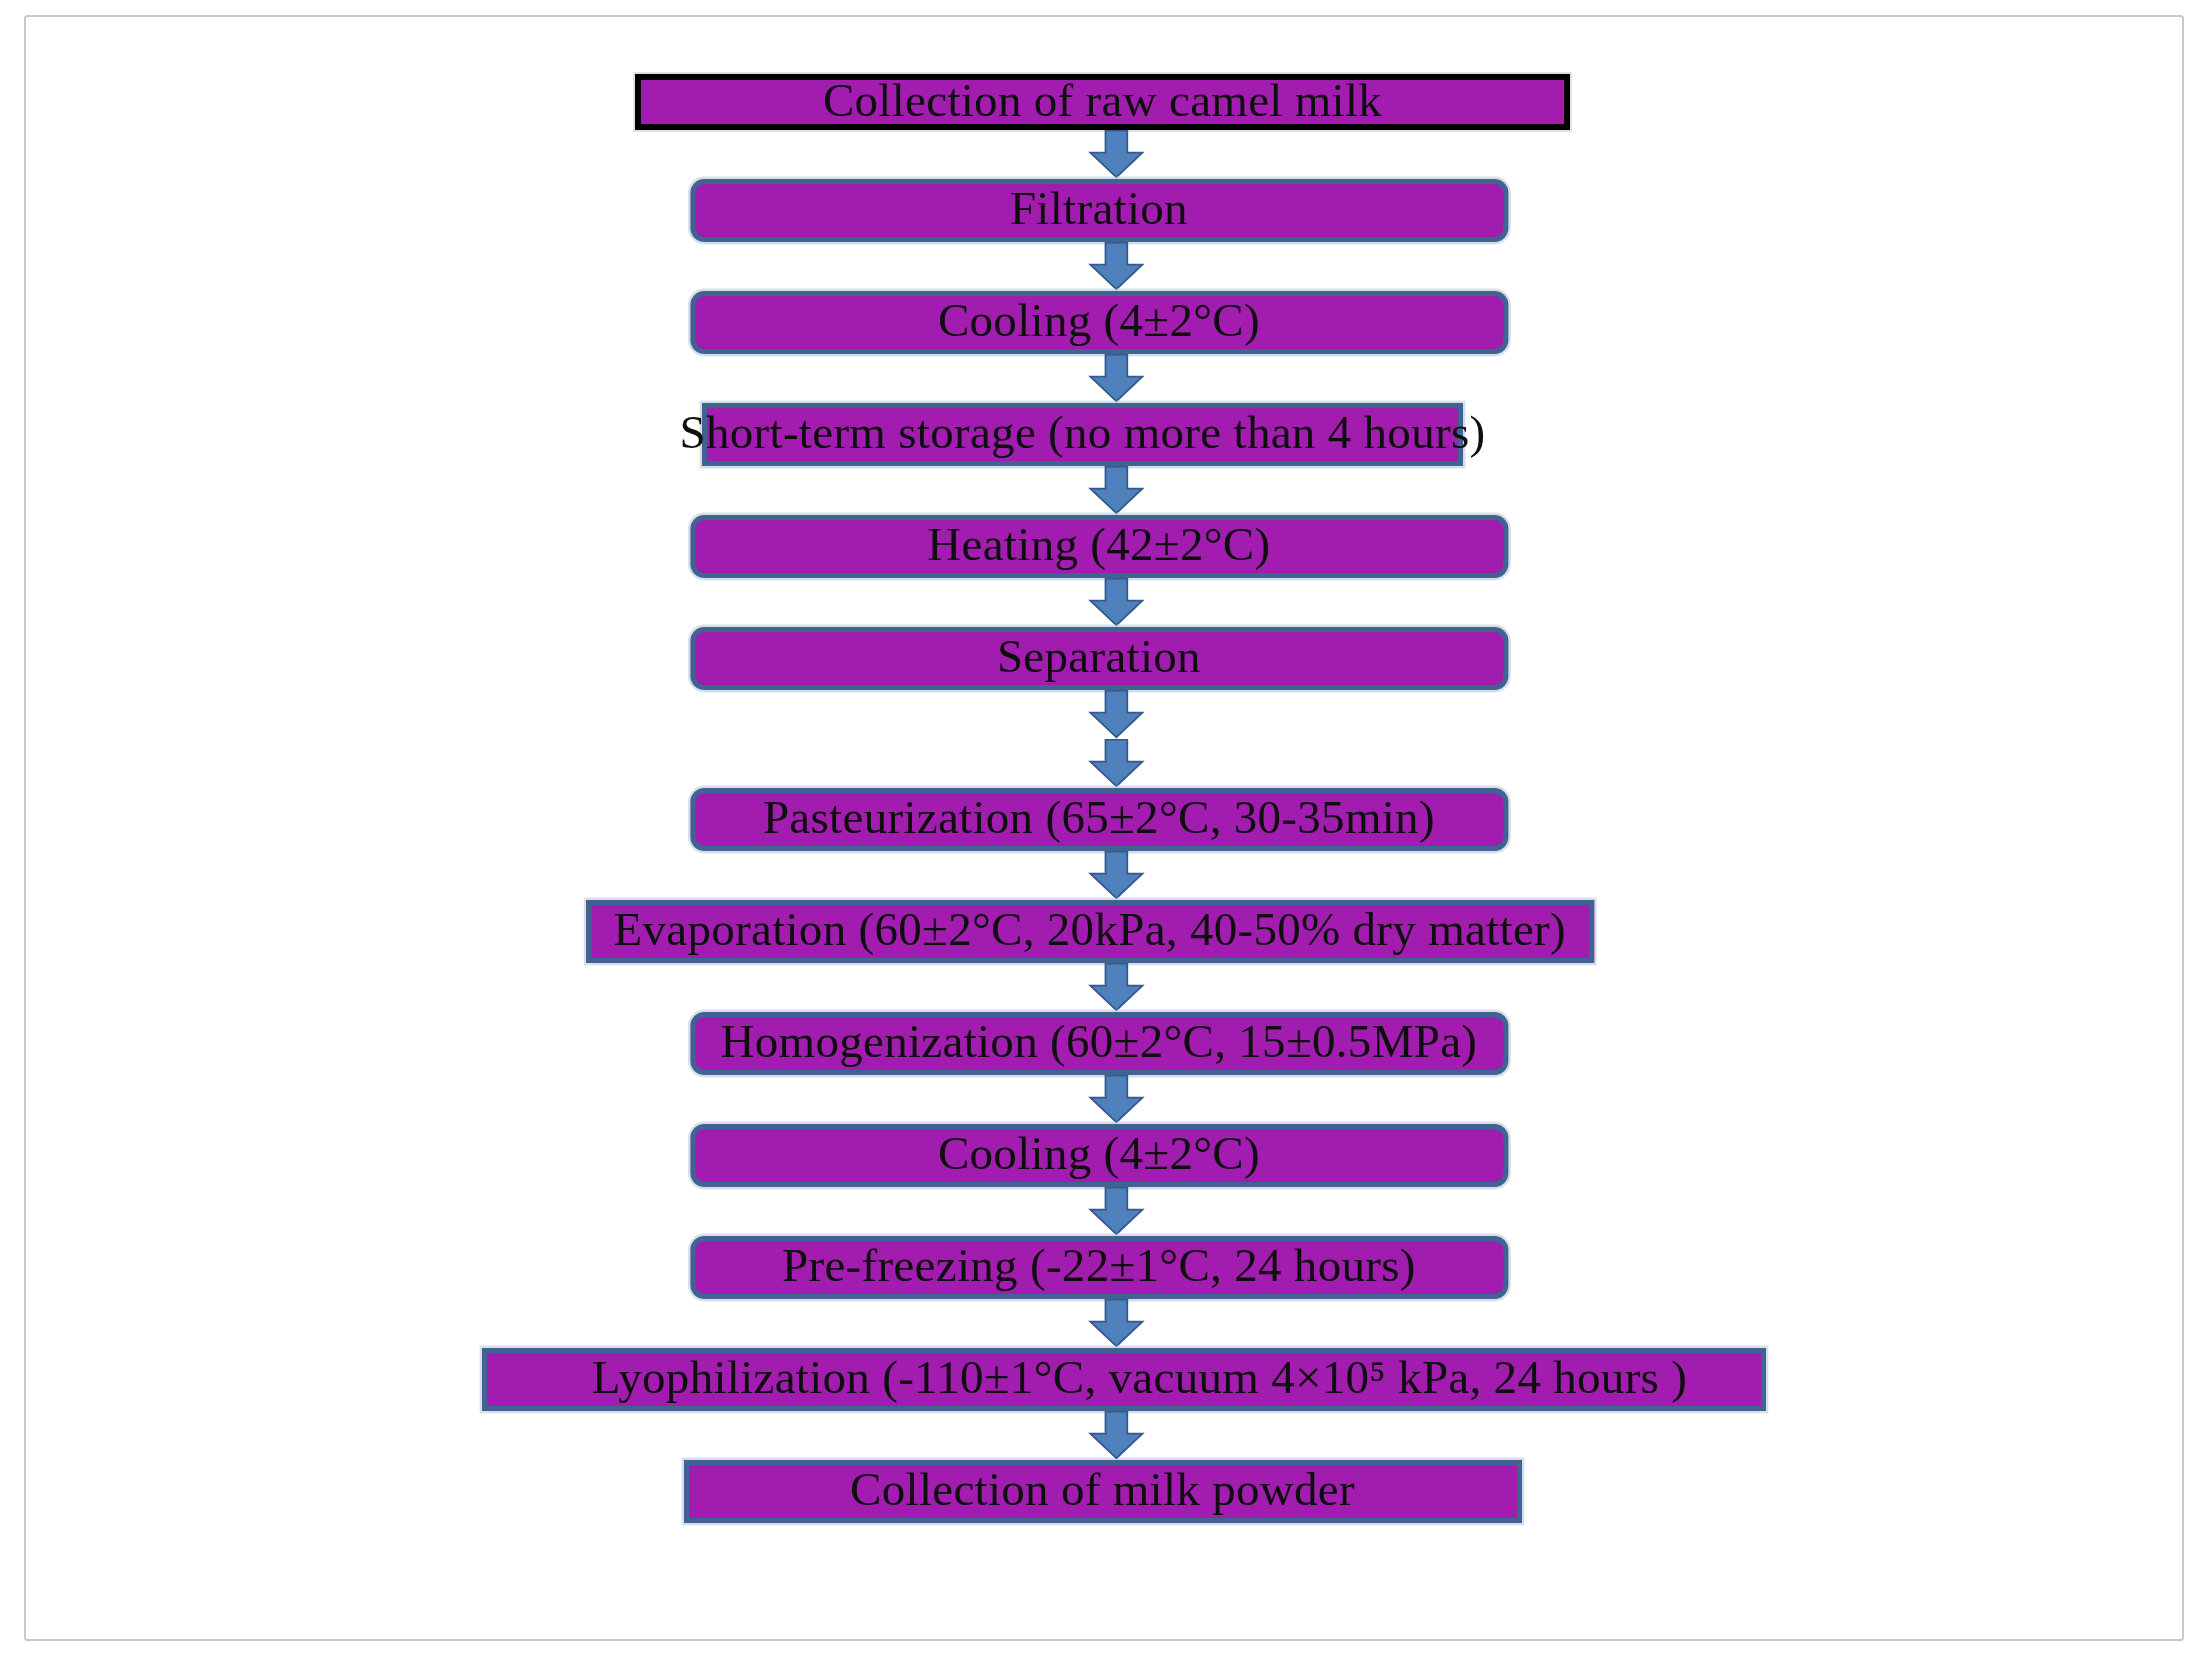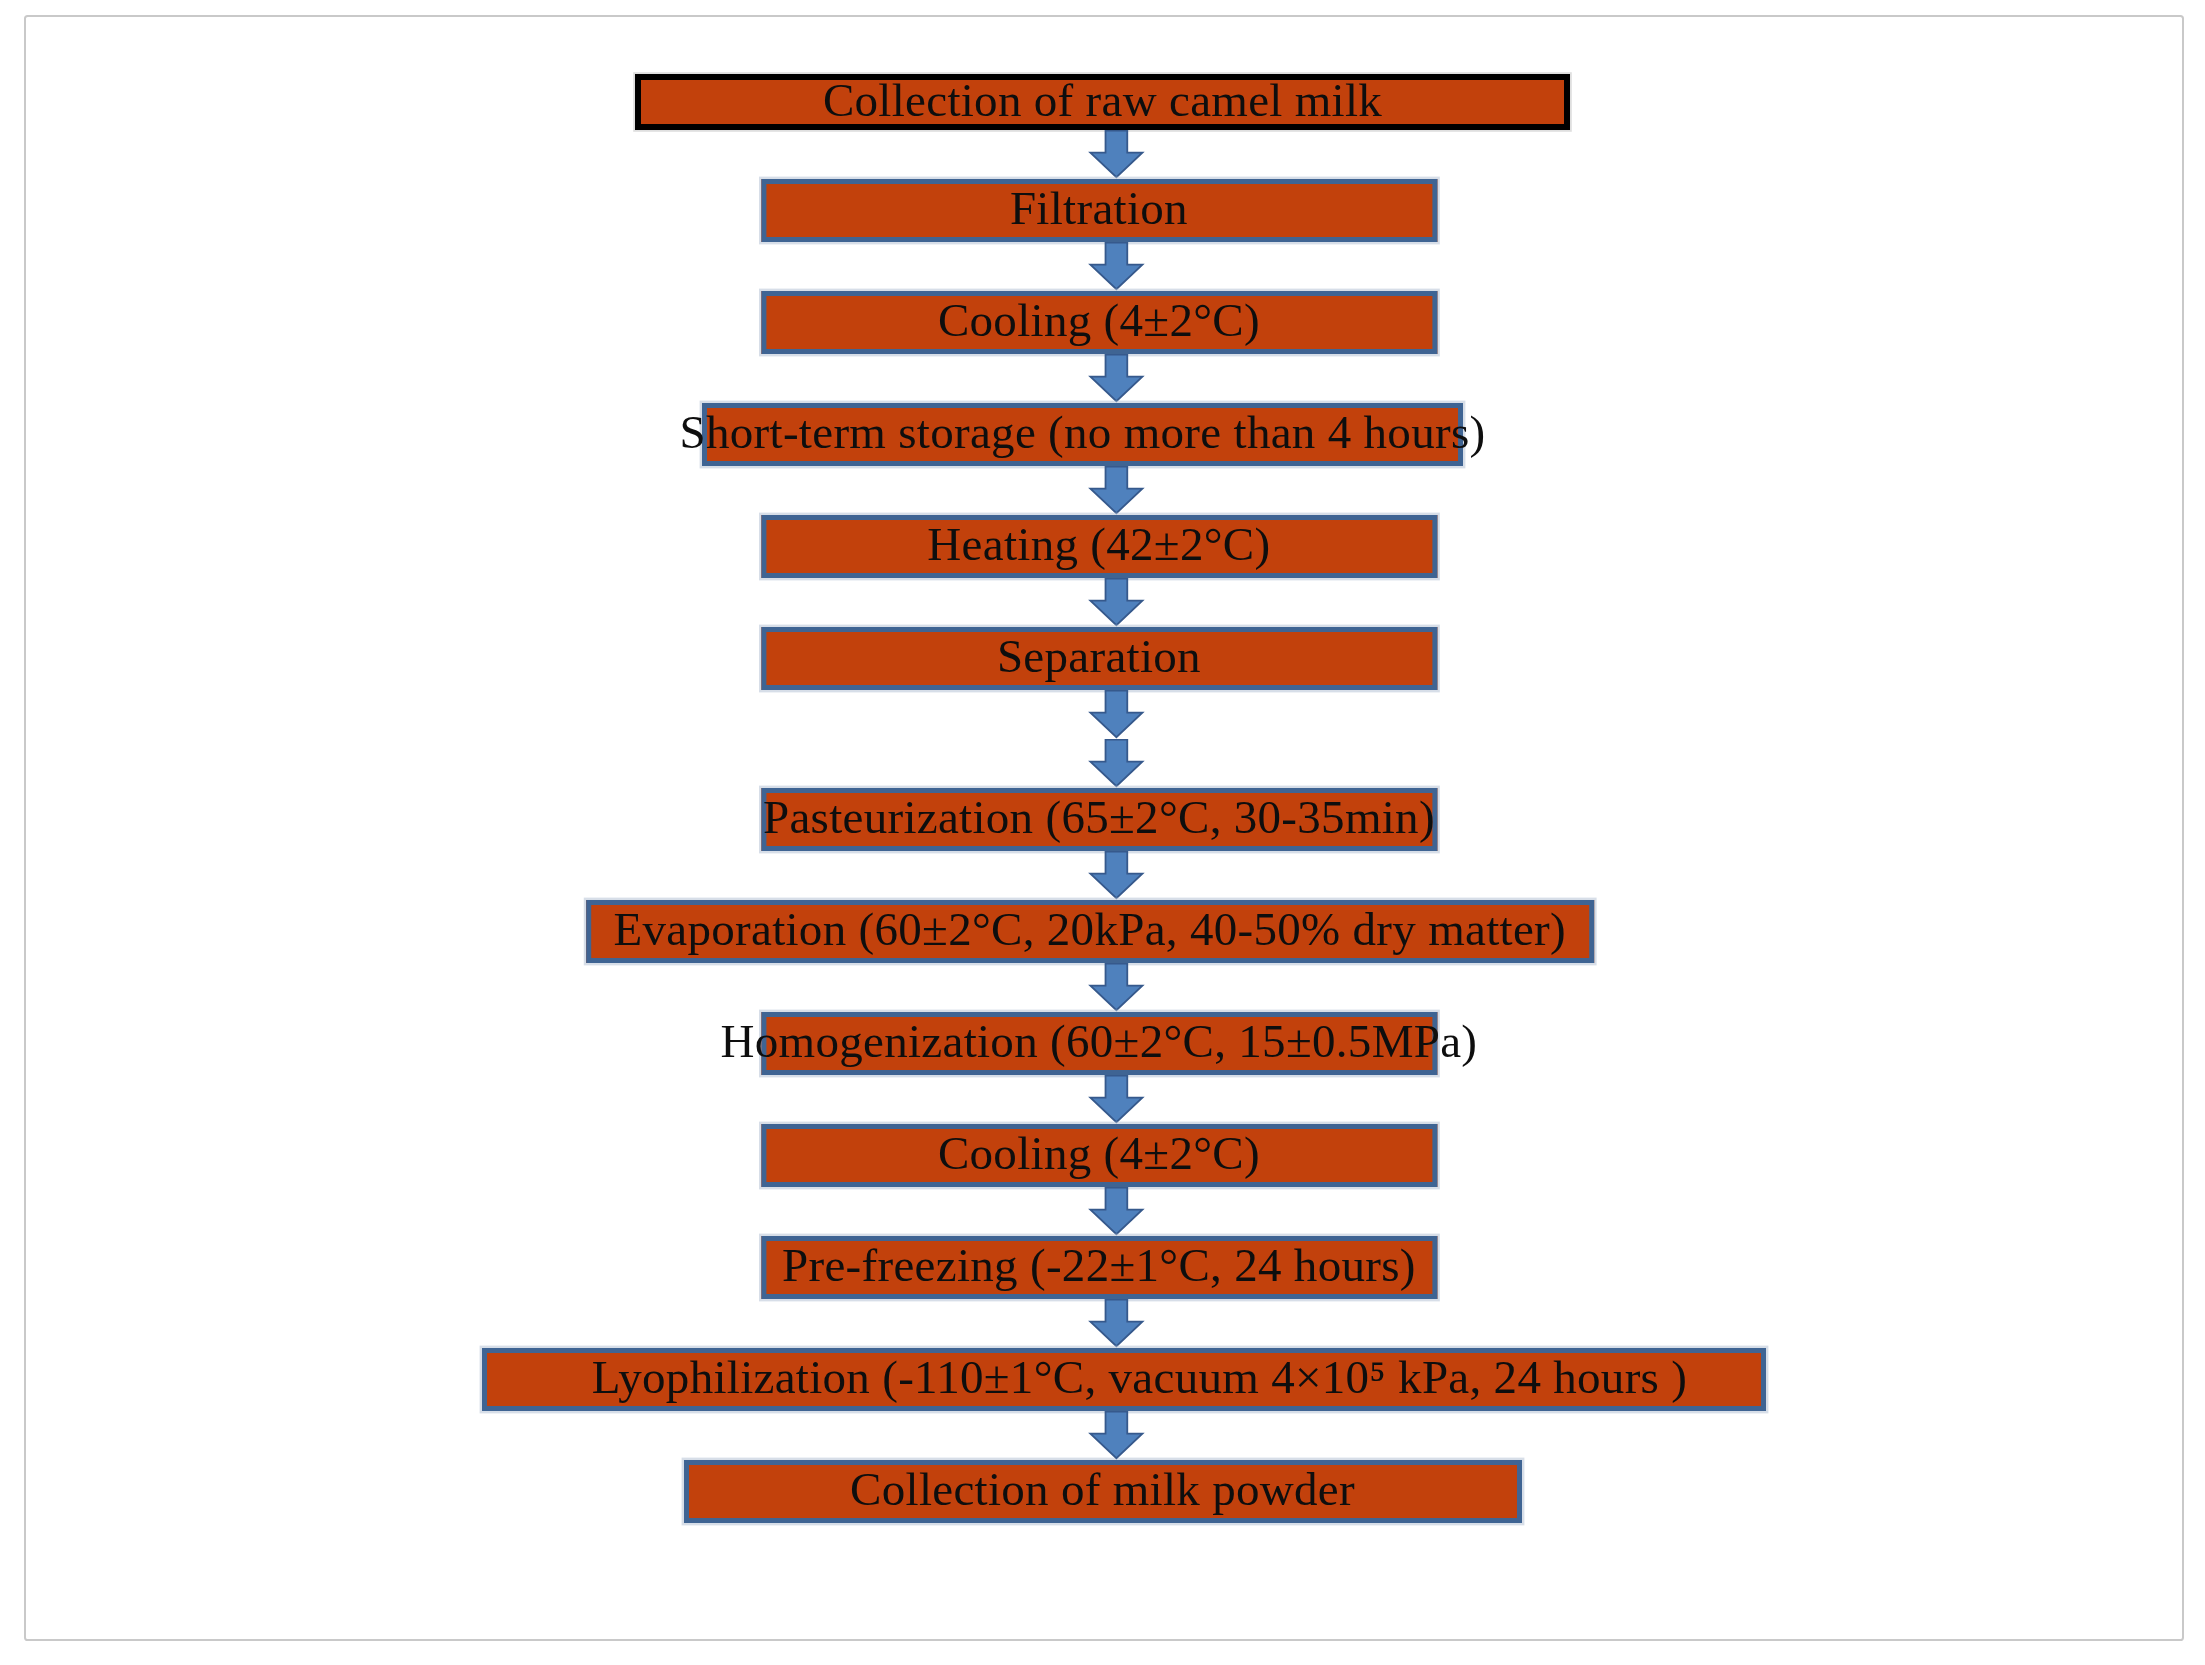--- a/index.html
+++ b/index.html
@@ -33,42 +33,42 @@
     left: 0;
     width: 100%;
     display: flex;
     flex-direction: column;
     align-items: center;
   }
   .box {
     box-sizing: border-box;
     height: 63px;
     border: 5.5px solid var(--box-border, #3f6493);
-    background: #c2410c;
+    background: #a21caf;
     display: flex;
     align-items: center;
     justify-content: center;
     box-shadow: 0 0 0 2.4px rgba(176, 190, 210, 0.5);
     flex: 0 0 auto;
   }
   .box .lbl {
     font-size: 47px;
     line-height: 1;
     color: var(--text-color, #0e0e0e);
     white-space: pre;
     letter-spacing: 0.3px;
     padding-bottom: 3.6px;
   }
   .start {
     height: 56px;
     border: 6.7px solid var(--start-border, #000000);
     box-shadow: 0 0 0 1.8px rgba(185, 185, 185, 0.45);
   }
   
-  .w-std   { width: 676px; transform: translateX(-3.6px); }
+  .w-std   { width: 818px; transform: translateX(-3.6px); border-radius: 14px; }
   .w-start { width: 935px; }
   .w-4     { width: 761px; transform: translateX(-20px); }
   .w-9     { width: 1008px; transform: translateX(-12.8px); justify-content: center; }
   .w-13    { width: 1284px; transform: translateX(21px); padding-left: 32px; }
   .w-14    { width: 838px; }
   .arrow {
     flex: 0 0 auto;
     width: 58px;
     height: 49px;
     transform: translateX(13.4px);

